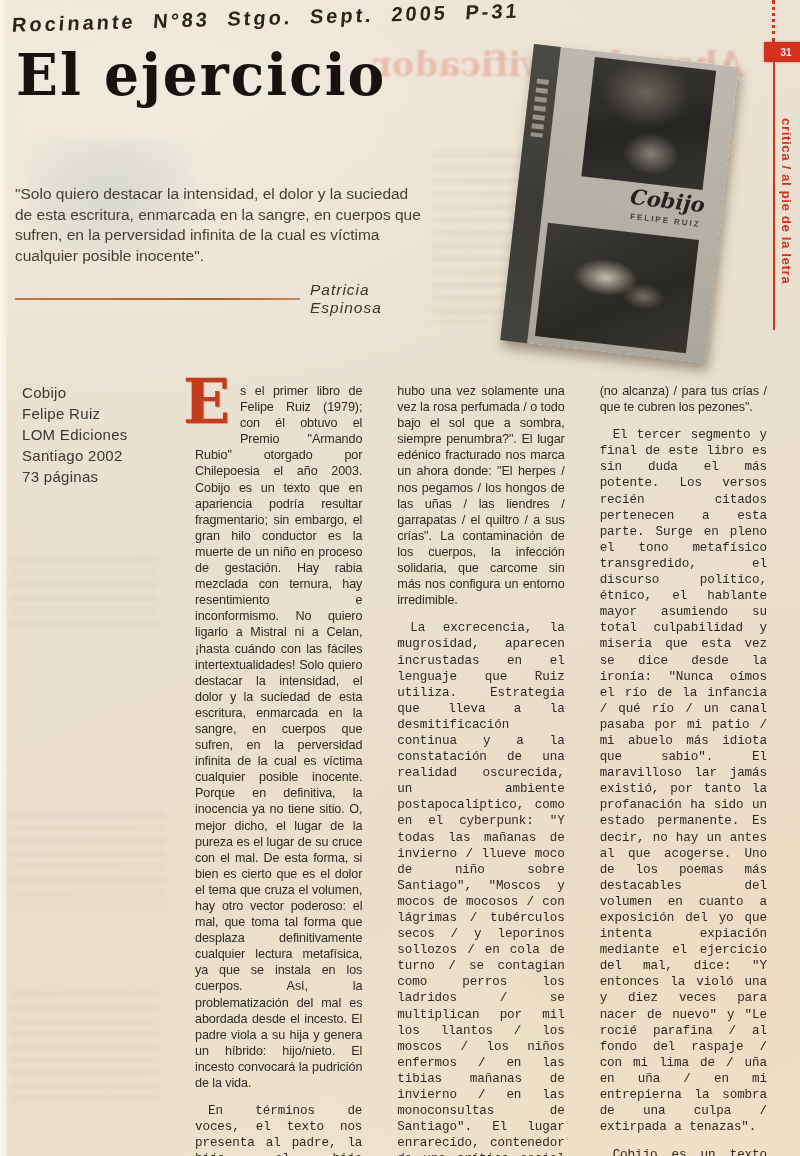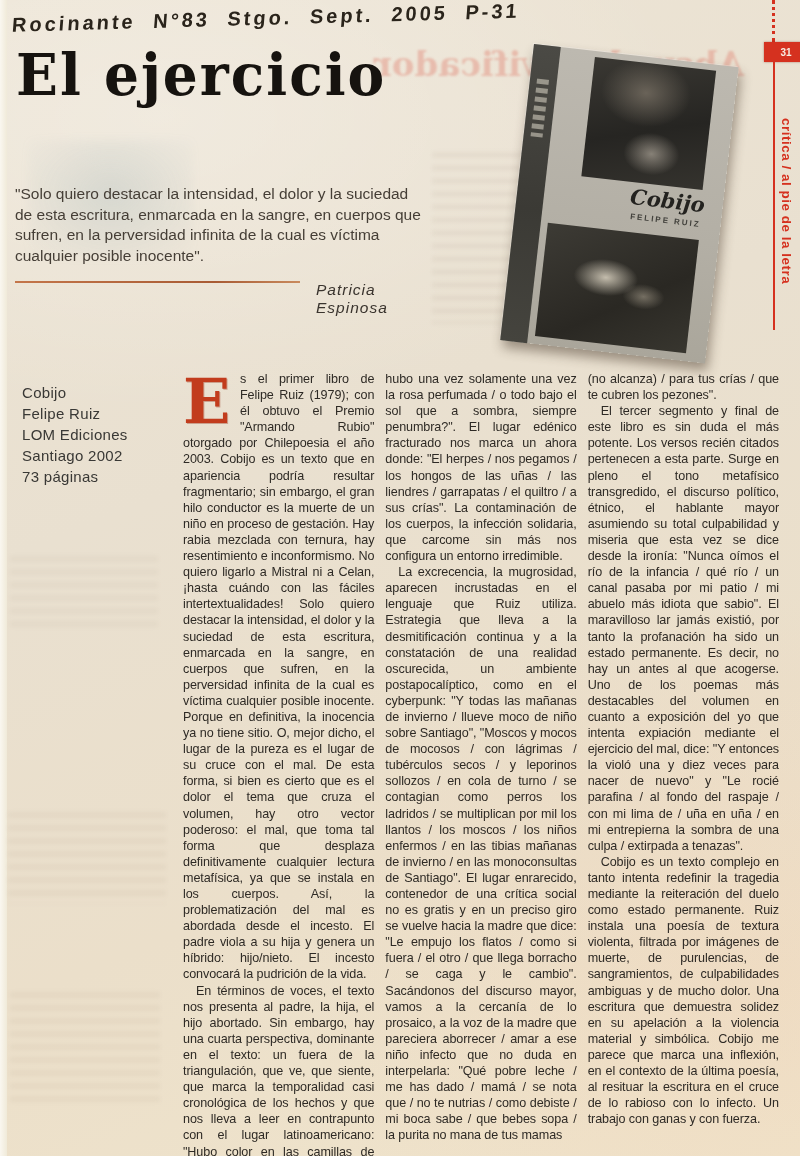--- a/index.html
+++ b/index.html
@@ -36,21 +36,21 @@
   .title-red{
     position:absolute;left:306px;top:94px;
     font-family:"DejaVu Serif",serif;font-weight:bold;font-size:44px;letter-spacing:1px;
     color:#d1311a;
   }
   
   .pullquote{
     position:absolute;left:15px;top:184px;width:410px;
     font-size:15.5px;line-height:1.33;color:#453e36;text-align:left;font-weight:500;
   }
-  .byline-row{position:absolute;left:15px;top:281px;width:408px;display:flex;gap:16px;}
+  .byline-row{position:absolute;left:15px;top:281px;width:408px;display:flex;align-items:center;gap:10px;}
   .byline-line{flex:0 0 285px;height:2px;background:linear-gradient(90deg,#c4764a,#a85b34 70%,#c98a5d);}
   .byline{font-style:italic;font-size:15.5px;color:#3a342e;letter-spacing:1px;}
   
   .cover{
     position:absolute;left:534px;top:44px;width:206px;height:298px;
     transform:rotate(6.5deg);transform-origin:top left;
     background:linear-gradient(180deg,#bdb9b0,#b3afa5 60%,#aaa69b);
     box-shadow:3px 7px 12px rgba(60,45,30,.45), -1px -1px 0 rgba(255,255,255,.3);
   }
   .cover-spine{position:absolute;left:0;top:0;width:27px;height:100%;background:linear-gradient(180deg,#4b4a45,#3b3a35 55%,#45443e);}
@@ -88,22 +88,22 @@
   .section-label{
     position:absolute;left:779px;top:118px;height:220px;
     writing-mode:vertical-rl;font-size:13.5px;font-weight:bold;letter-spacing:.5px;color:#d5311f;white-space:nowrap;
   }
   
   .bookinfo{position:absolute;left:22px;top:382px;font-size:15px;line-height:21px;color:#393835;letter-spacing:.3px;}
   .bookinfo div{margin:0;}
   
   .columns{position:absolute;left:183px;top:371px;width:596px;display:flex;gap:11px;}
   .col{flex:1 1 0;font-size:12.6px;line-height:16.1px;text-align:justify;color:#2e2a25;letter-spacing:-.1px;}
-  .col p{margin:0;}
-  .col p + p{text-indent:13px;}
+  .col p{margin:12px;}
+  .col p + p{text-indent:13px;font-family:Liberation Mono, monospace;}
   .dropcap{
     float:left;width:50px;height:60px;margin:3px 7px 0 0;
     font-family:"DejaVu Serif",serif;font-size:62px;line-height:56px;font-weight:bold;
     color:#c23c1d;text-shadow:1px 1px 0 rgba(150,40,15,.35);
   }
 </style>
 </head>
 <body>
 
 <div class="page">

